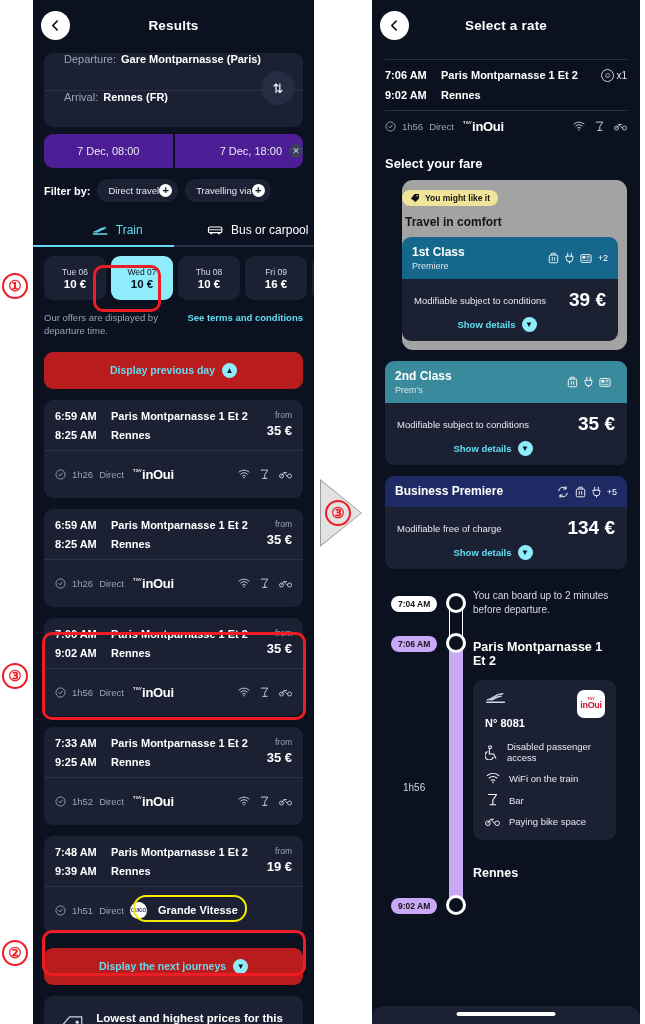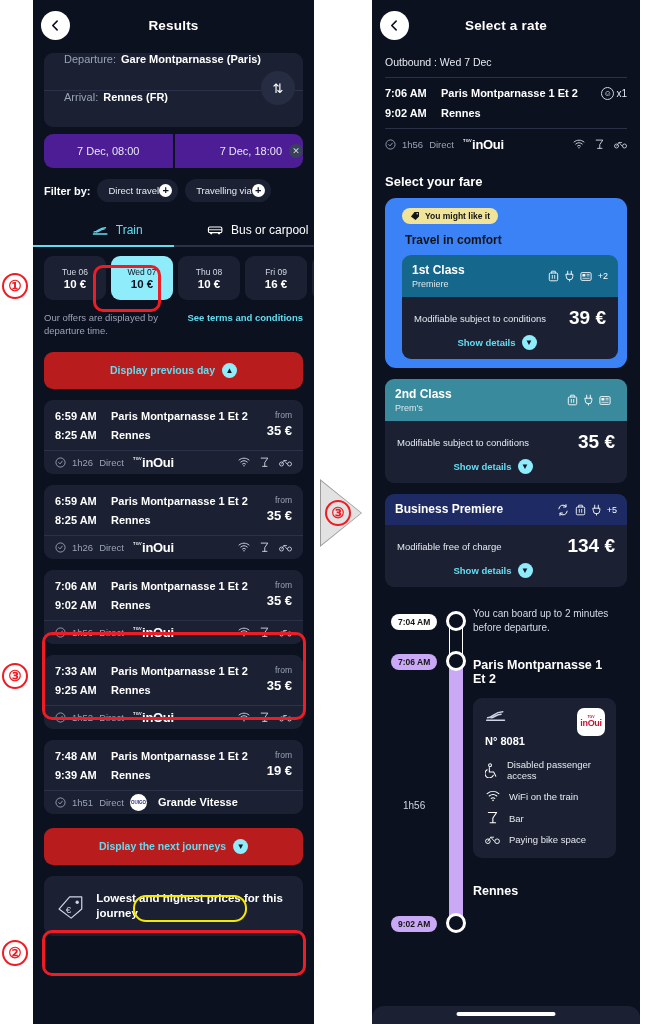--- a/index.html
+++ b/index.html
@@ -172,21 +172,21 @@
   }
   .jc-top { padding: 10px 11px 9px 11px; display: flex; justify-content: space-between; }
   .jc-times { display: flex; flex-direction: column; gap: 7px; }
   .jc-line { display: flex; gap: 8px; font-size: 11px; font-weight: bold; color: #fff; }
   .jc-time { width: 48px; }
   .jc-price-wrap { text-align: right; }
   .jc-from { font-size: 8.5px; color: #9aa3b5; }
   .jc-price { font-size: 13px; font-weight: bold; color: #fff; margin-top: 3px; }
   .jc-bot {
     border-top: 1px solid #2a3148;
-    height: 24px;
+    height: 48px;
     display: flex; align-items: center;
     padding: 0 11px;
     gap: 6px;
   }
   .jc-dur { font-size: 9.5px; color: #9aa3b5; }
   .jc-direct { font-size: 9.5px; color: #9aa3b5; }
   .jc-amen { margin-left: auto; display: flex; align-items: center; gap: 10px; color: #cfd5e2; }
   .clockic { width: 11px; height: 11px; }
 
   
@@ -216,24 +216,24 @@
   .hr { margin: 9px 13px 0 13px; height: 1px; background: #2a3148; }
   .r-trip { margin: 9px 13px 0 13px; }
   .r-trip-row { display: flex; justify-content: space-between; align-items: flex-start; }
   .r-pax { font-size: 10px; color: #e6e9f0; display: flex; align-items: center; gap: 2px; }
   .r-pax .pax-c { width: 13px; height: 13px; border-radius: 50%; border: 1px solid #cfd5e2; display:flex; align-items:center; justify-content:center; font-size:8px;}
   .r-amenbar { margin: 0 13px; height: 30px; display: flex; align-items: center; gap: 6px; }
 
   .sel-fare-h { margin: 15px 13px 0 13px; font-size: 13px; font-weight: bold; color: #fff; }
 
   .fare-yellow {
-    margin: 9px 13px 0 13px;
-    background: #3b82f6;
+    margin: 9px 13px 0 30px;
+    background: #a3a3a3;
     border-radius: 11px;
-    padding: 9px 9px 9px 17px;
+    padding: 9px 9px 9px 0;
   }
   .ymb {
     display: inline-flex; align-items: center; gap: 5px;
     background: #f0e49a; border-radius: 11px;
     padding: 3px 8px; font-size: 8.5px; color: #141414; font-weight: 600;
   }
   .ytitle { margin: 8px 0 8px 3px; font-size: 12px; font-weight: bold; color: #141414; }
 
   .fare-card { border-radius: 9px; overflow: hidden; }
   .fc-head { padding: 8px 10px; display: flex; align-items: center; justify-content: space-between; }
@@ -681,21 +681,20 @@
 
     <div class="p-header">
       <div class="back-btn">
         <svg viewBox="0 0 24 24">
             <path d="M15 4 L7 12 L15 20" fill="none" stroke="#0c1120" stroke-width="3" stroke-linecap="round" stroke-linejoin="round"></path>
           </svg>
       </div>
       <div class="p-title">Select a rate</div>
     </div>
 
-    <div class="r-sub">Outbound : Wed 7 Dec</div>
     <div class="hr"></div>
 
     <div class="r-trip">
       <div class="r-trip-row">
         <div class="jc-line">
             <span class="jc-time">7:06 AM</span>
             <span>Paris Montparnasse 1 Et 2</span>
           </div>
         <div class="r-pax">
           <span class="pax-c">☺</span>

